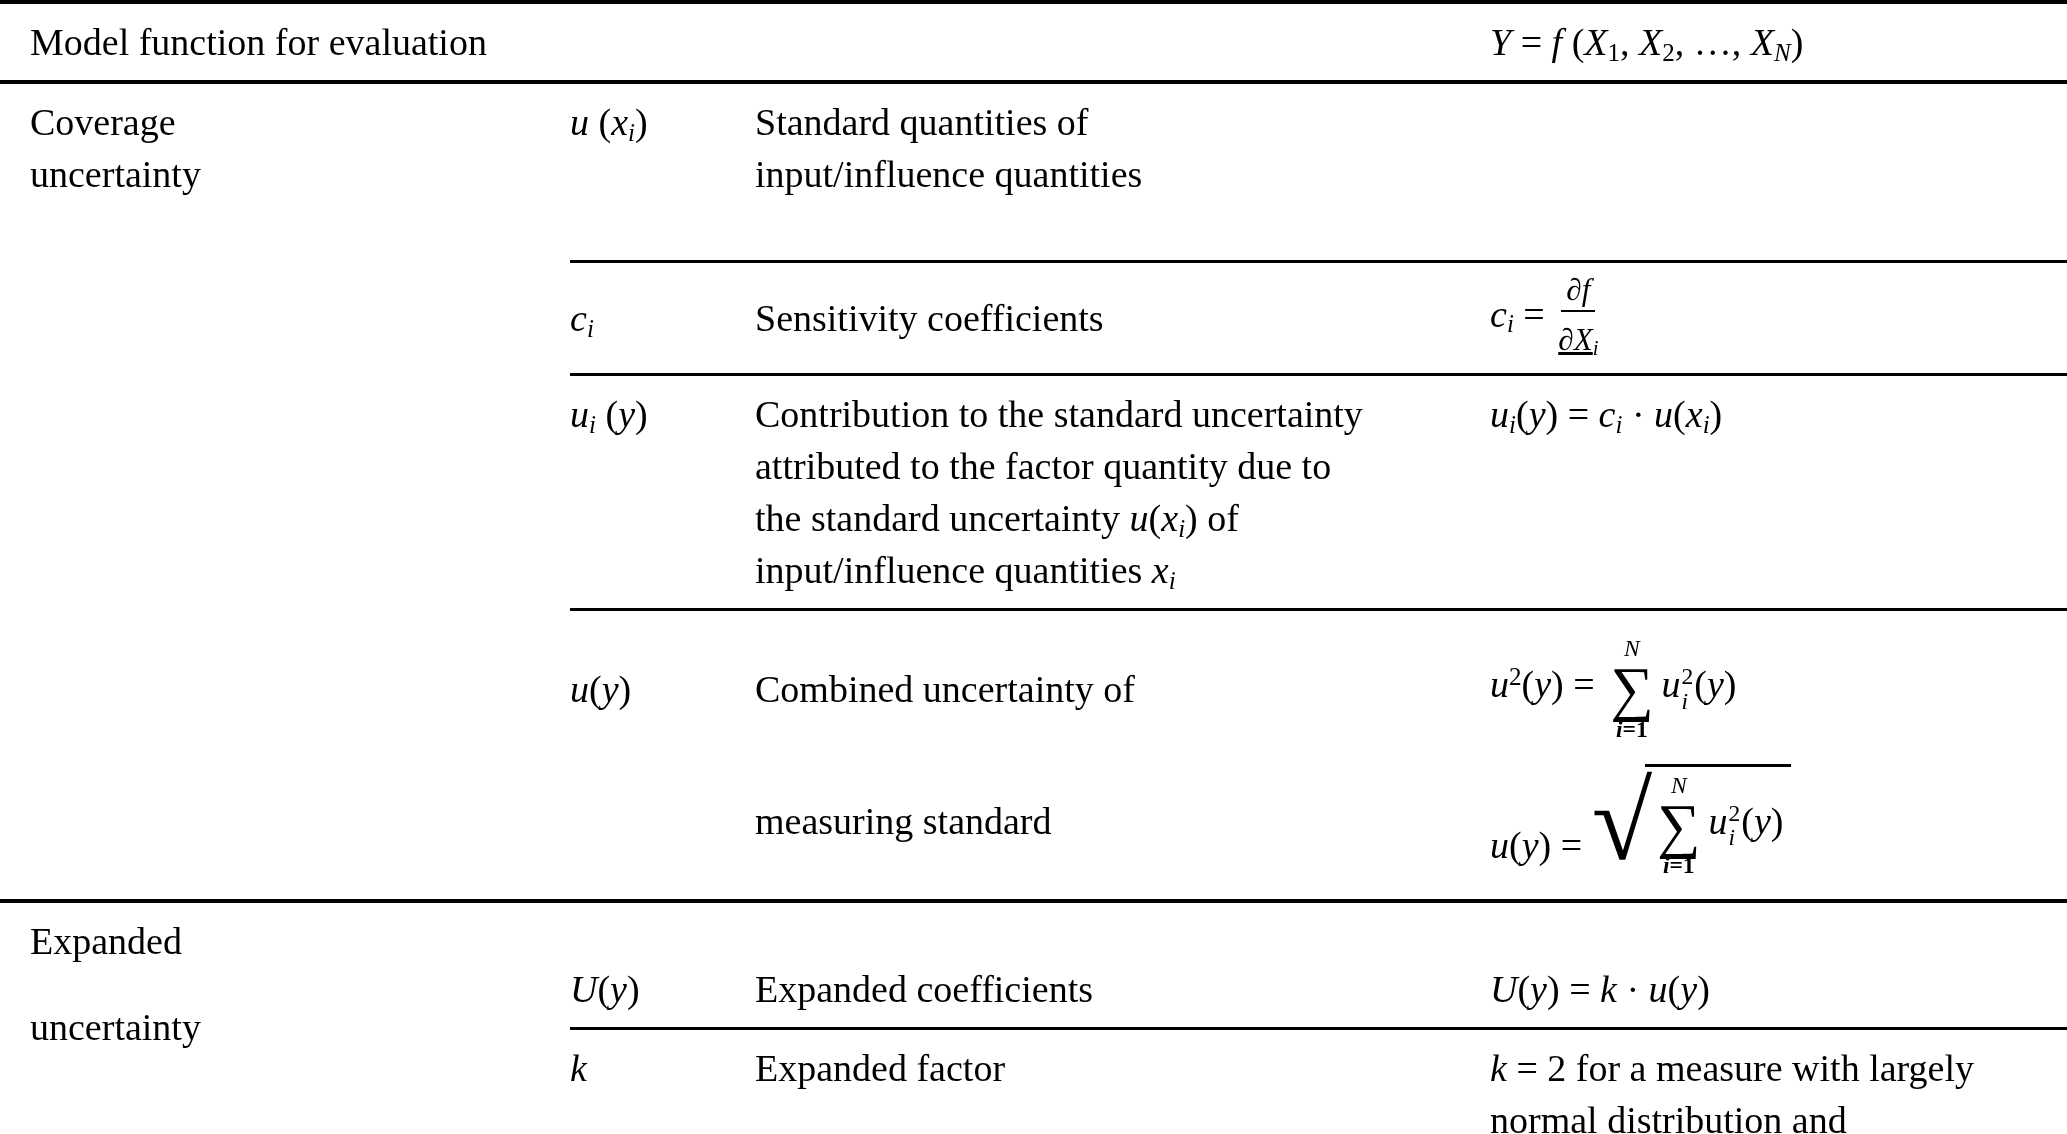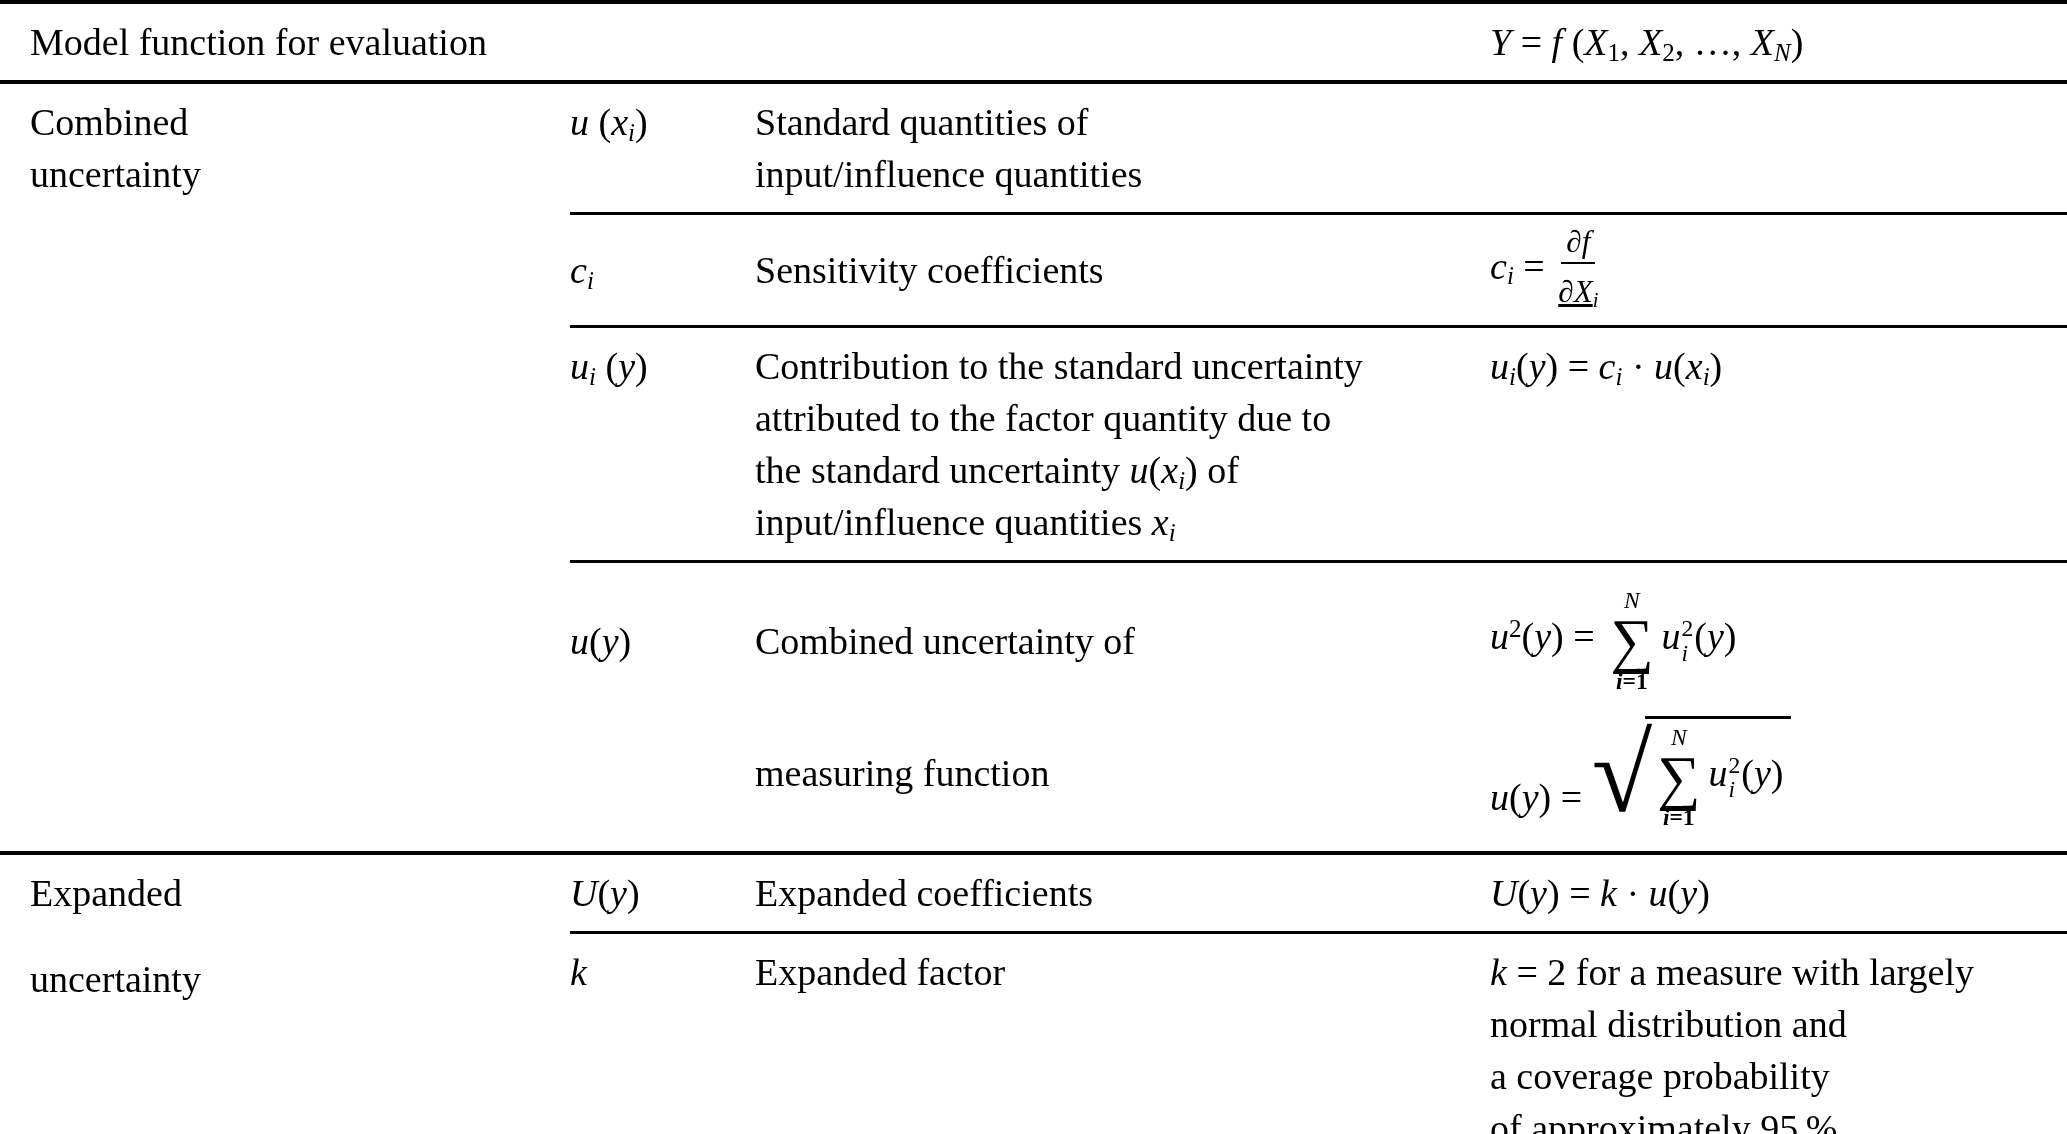--- a/index.html
+++ b/index.html
@@ -40,21 +40,21 @@
   .cat { padding-top: 12px; }
   .cat2 .gap { margin-top: 34px; }
 
   .rows { min-width: 0; }
   .subrow {
     display: grid;
     grid-template-columns: 185px 735px 1fr;
     padding: 12px 0 12px 0;
     align-items: start;
   }
-  .subrow.vcenter { align-items: center; }
+  .subrow.vcenter { align-items: center; margin-top: 48px; }
   .subrow.uy { grid-template-columns: 185px 1fr; }
   .uy .two .inner {
     display: grid;
     grid-template-columns: 735px 1fr;
     align-items: center;
     min-height: 132px;
   }
   .uy .sym { padding-top: 40px; }
 
   
@@ -117,21 +117,21 @@
 
   <div class="header-row">
     <div class="h-label">Model function for evaluation</div>
     <div class="formula"><i>Y</i> = <i>f</i> (<i>X</i><sub>1</sub>, <i>X</i><sub>2</sub>, …, <i>X</i><sub><i>N</i></sub>)</div>
   </div>
 
   <div class="rule r-thick"></div>
 
   <div class="section">
     <div class="cat">
-      <div>Combined</div>
+      <div>Coverage</div>
       <div>uncertainty</div>
     </div>
     <div class="rows">
 
       <div class="subrow">
         <div class="sym"><i>u</i> (<i>x</i><sub><i>i</i></sub>)</div>
         <div class="desc">
           <div>Standard quantities of</div>
           <div>input/influence quantities</div>
         </div>
@@ -166,21 +166,21 @@
             <div class="formula"><i>u</i><sup>2</sup>(<i>y</i>) = <span class="sum">
                   <span class="top"><i>N</i></span>
                   <span class="sig">∑</span>
                   <span class="bot"><i>i</i>=1</span>
                 </span><i>u</i><span class="ss">
                   <span>2</span>
                   <span><i>i</i></span>
                 </span>(<i>y</i>)</div>
           </div>
           <div class="inner">
-            <div class="desc">measuring function</div>
+            <div class="desc">measuring standard</div>
             <div class="formula"><i>u</i>(<i>y</i>) = <span class="sqrt">
                   <span class="rad">√</span>
                   <span class="radicand"><span class="sum">
                       <span class="top"><i>N</i></span>
                       <span class="sig">∑</span>
                       <span class="bot"><i>i</i>=1</span>
                     </span><i>u</i><span class="ss">
                       <span>2</span>
                       <span><i>i</i></span>
                     </span>(<i>y</i>)</span>

